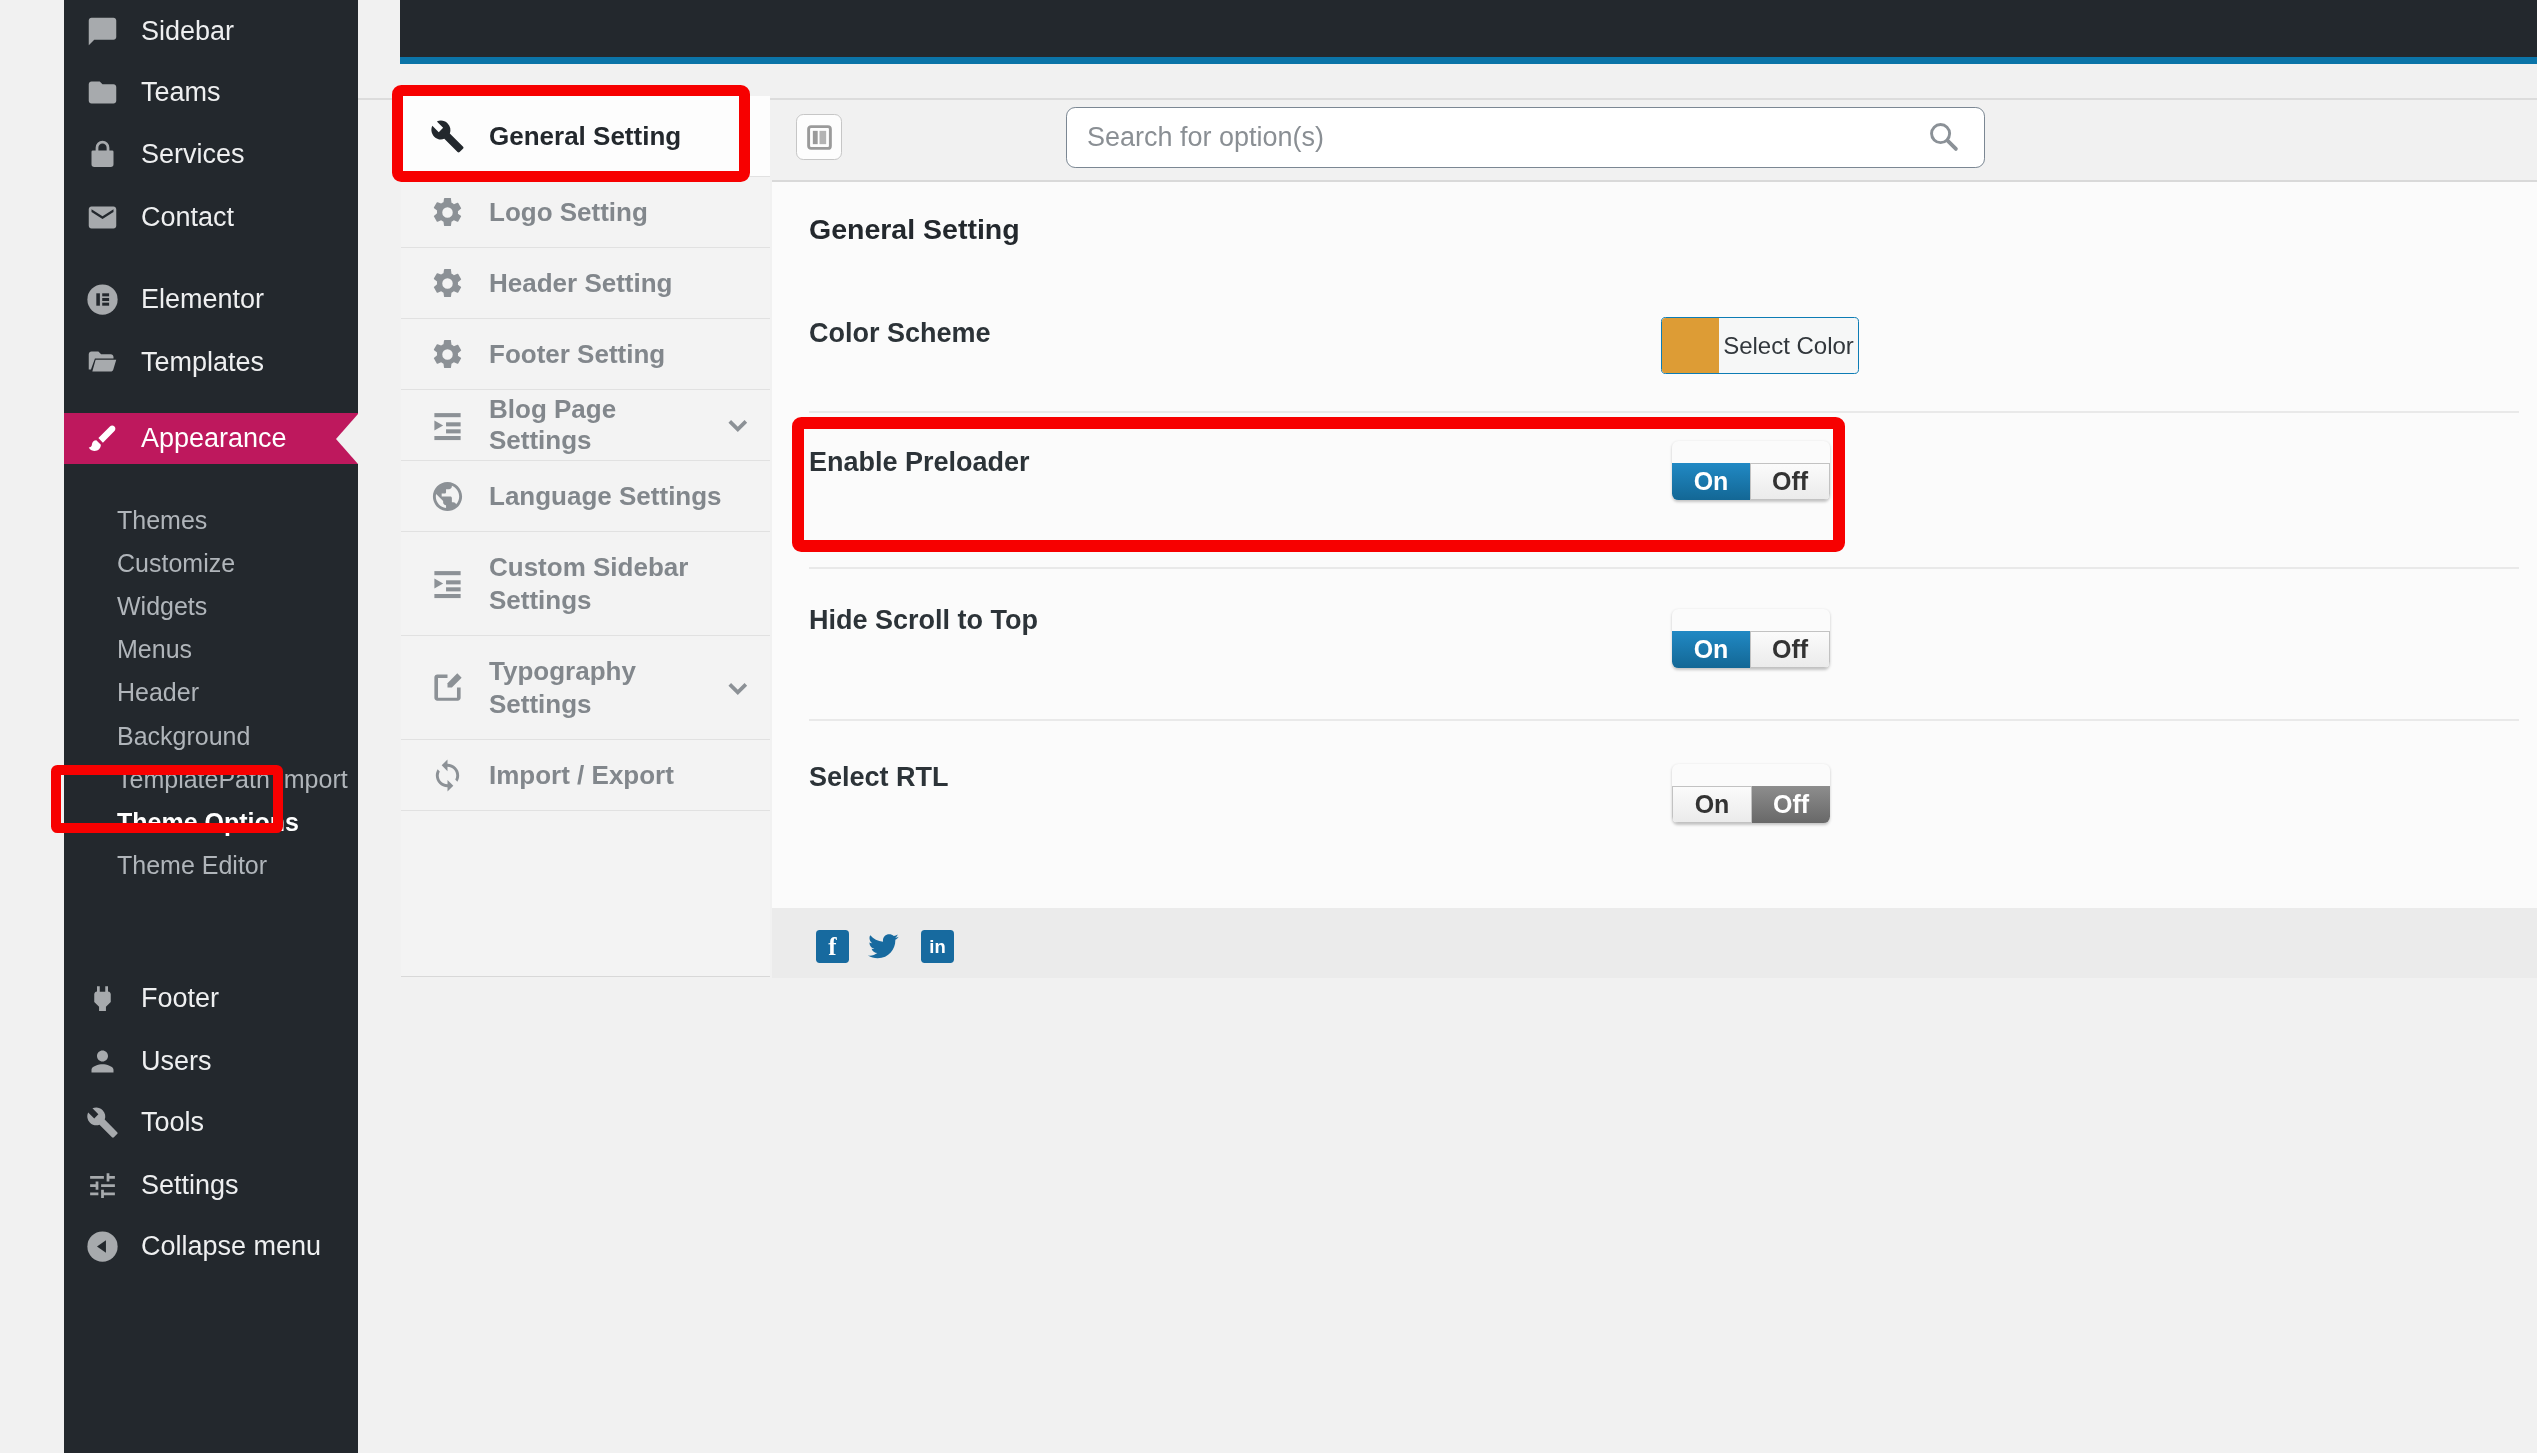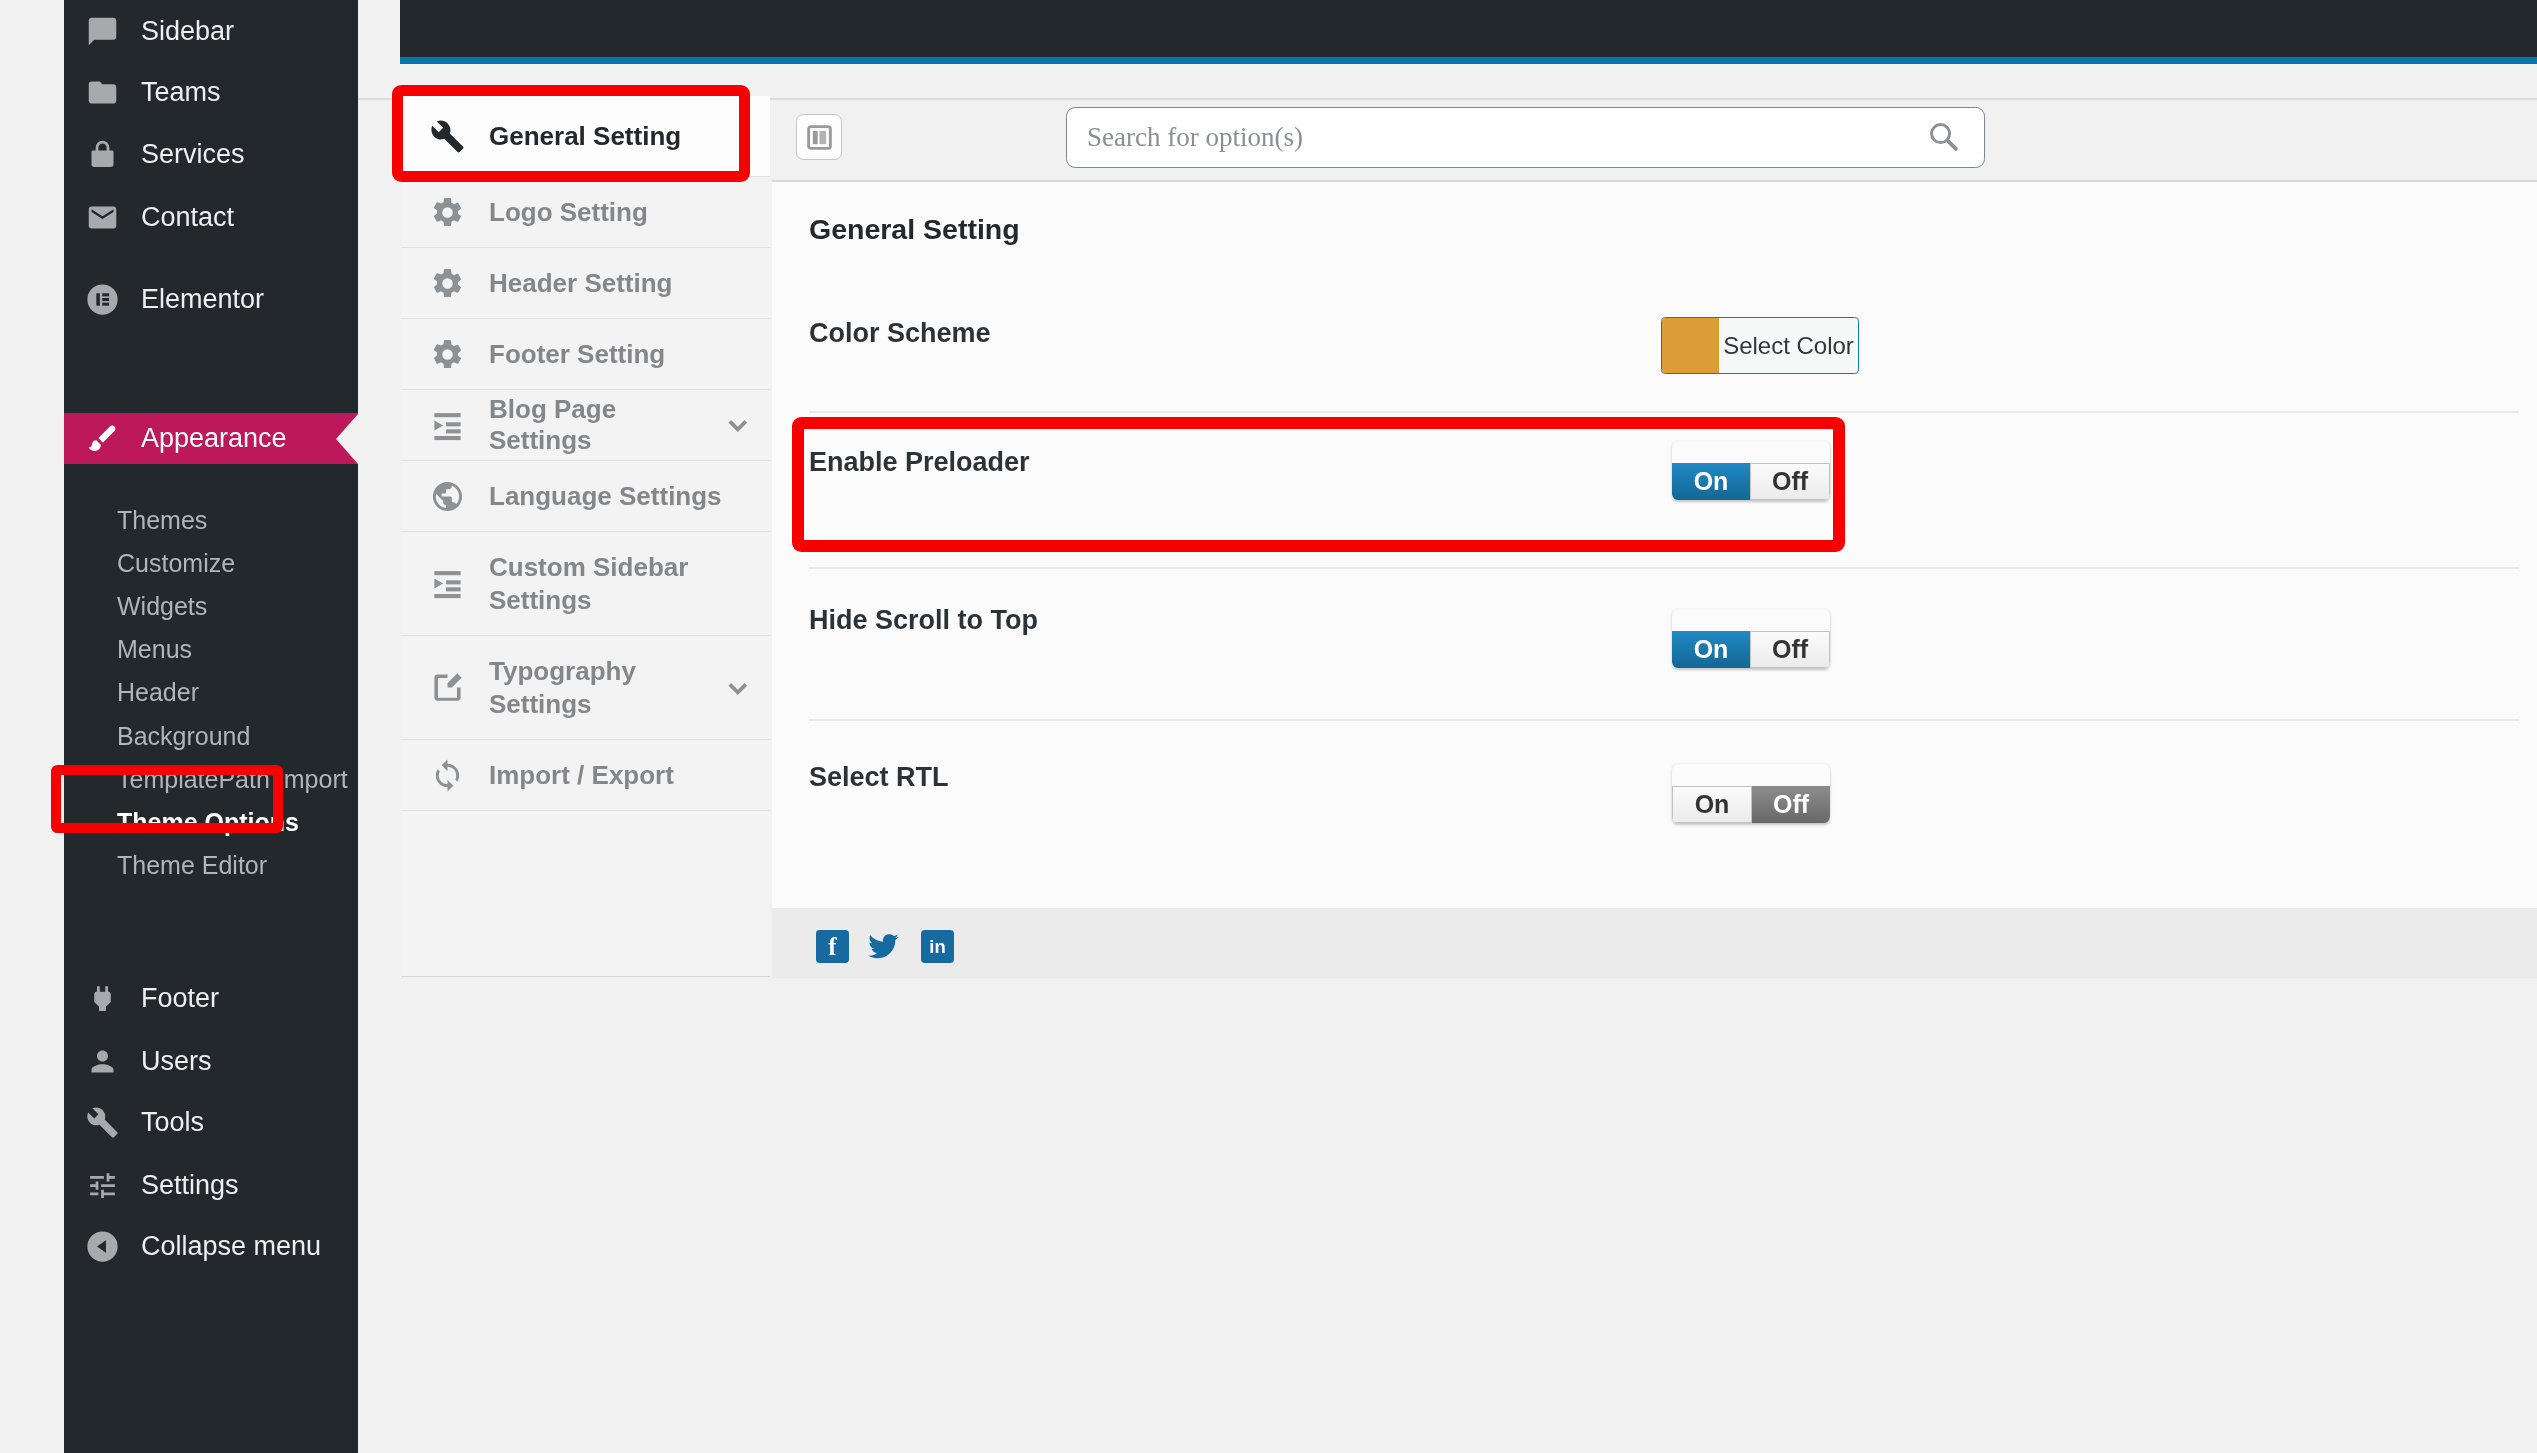--- a/index.html
+++ b/index.html
@@ -41,21 +41,21 @@
   .tab.active{height:81px;background:#fdfdfd;color:#23282d;font-weight:bold;}
   .tab.active .tbi{fill:#23282d;}
   .tab .lbl2{line-height:1.25;}
   .chev{margin-left:auto;width:27.6px;height:27.6px;stroke:#8c9196;fill:none;stroke-width:3.2;flex:none;}
   
   .panel-toggle{position:absolute;left:796px;top:114px;width:46px;height:46px;background:#fdfdfd;
     border:1.8px solid #c6c6c6;border-radius:7.3px;box-sizing:border-box;display:flex;
     align-items:center;justify-content:center;cursor:pointer;}
   .search-box{position:absolute;left:1066px;top:107px;width:919px;height:61px;box-sizing:border-box;
     border:1.8px solid #7b8793;border-radius:9.2px;background:#fff;font-size:27px;color:#3c434a;
-    padding:0 69px 0 20px;outline:none;font-family:Liberation Serif, serif;}
+    padding:0 69px 0 20px;outline:none;font-family:Liberation Sans, sans-serif;}
   .search-box::placeholder{color:#8a8f94;}
   .mag{position:absolute;left:1926px;top:119px;width:35px;height:35px;}
   
   .content{position:absolute;left:772px;top:182px;width:1766px;height:726px;background:#fbfbfb;}
   .heading{position:absolute;left:809px;top:213px;font-size:28.5px;font-weight:bold;color:#23282d;}
   .row-label{position:absolute;left:809px;font-size:27px;font-weight:bold;color:#2c3338;}
   .sep{position:absolute;left:809px;width:1710px;height:1.8px;background:#e9e9e9;}
   .select-color{position:absolute;left:1661px;top:317px;width:198px;height:57px;box-sizing:border-box;
     border:1.8px solid #0d7cb5;border-radius:4.6px;background:#f6f7f7;display:flex;overflow:hidden;cursor:pointer;}
   .swatch{width:57px;height:100%;background:#dd9c35;flex:none;}
@@ -113,20 +113,27 @@
     <div class="sb-item" style="top:268px">
       <svg class="sbi" viewBox="0 0 24 24">
           <circle cx="12" cy="12" r="11"></circle>
           <rect x="7.5" y="7.5" width="2.6" height="9" fill="#23282d"></rect>
           <rect x="11.8" y="7.5" width="5" height="2.2" fill="#23282d"></rect>
           <rect x="11.8" y="10.9" width="5" height="2.2" fill="#23282d"></rect>
           <rect x="11.8" y="14.3" width="5" height="2.2" fill="#23282d"></rect>
         </svg>
       <span>Elementor</span>
     </div>
+    <div class="sb-item" style="top:331px">
+      <svg class="sbi" viewBox="0 0 24 24">
+          <path d="M2,6c0-1.1.9-2 2-2h5l2,2h7c1.1,0 2,.9 2,2v1H6.5L3.6,17H2V6z"></path>
+          <path d="M7,10h15l-2.2,7.2c-.2.8-1,1.3-1.8,1.3H4.6L7,10z"></path>
+        </svg>
+      <span>Templates</span>
+    </div>
 
     <div class="sb-item active" style="top:413px;height:51px">
       <svg class="sbi" viewBox="0 0 24 24">
           <path d="M20.7,3.3c-.9-.9-2.4-.9-3.3,0L9,11.7l3.3,3.3 8.4-8.4C21.6,5.7 21.6,4.2 20.7,3.3zM7.5,13.2c-1.8,0-3.2,1.4-3.2,3.2 0,1.4-1.2,2.1-2.3,2.1C3,20.4 4.9,21 6.3,21c2.5,0 4.5-2 4.5-4.5L7.5,13.2z"></path>
         </svg>
       <span>Appearance</span>
       <div class="arrow-notch"></div>
     </div>
 
     <div class="sb-sub" style="top:478px">

